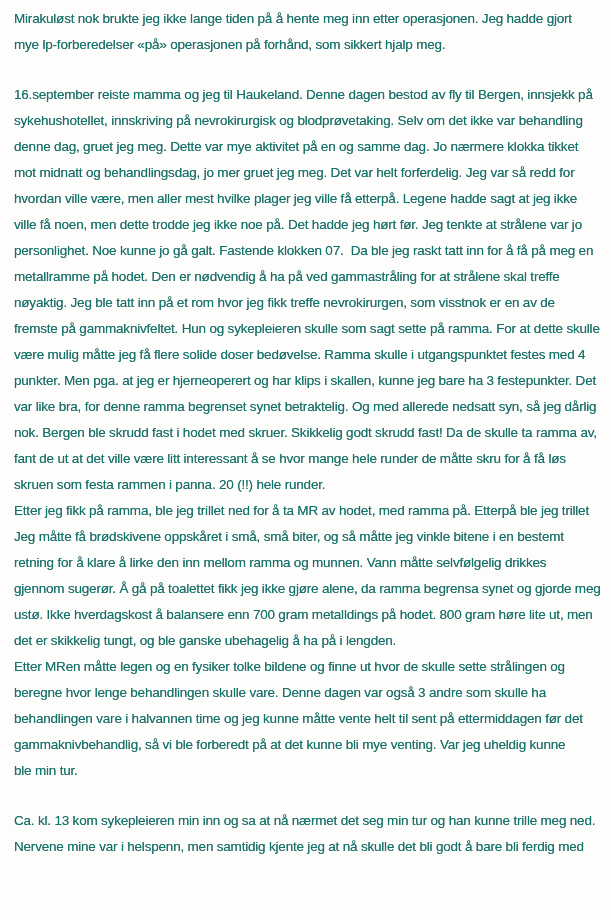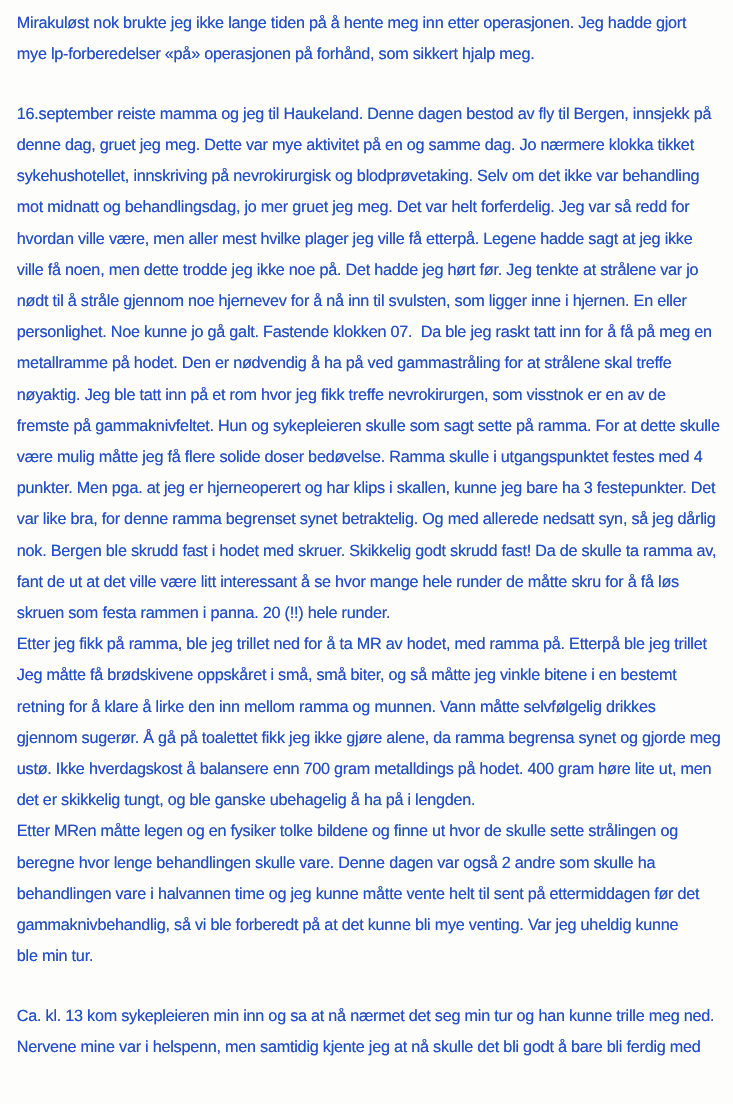--- a/index.html
+++ b/index.html
@@ -9,21 +9,21 @@
   }
   .page {
     position: relative;
     width: 611px;
     height: 920px;
     background: #fdfdfc;
     overflow: hidden;
     box-sizing: border-box;
     padding: 6px 8px 0 14px;
     font-family: "Liberation Sans", sans-serif;
-    color: #1d4ed8;
+    color: #0f766e;
   }
   .para {
     margin: 0;
     padding: 0;
   }
   .para.gap-before {
     margin-top: 24px;
   }
   .line {
     height: 26px;
@@ -40,48 +40,47 @@
 <body>
 
 <div class="page">
   <div id="document-body">
       <div class="para">
         <div class="line">Mirakuløst nok brukte jeg ikke lange tiden på å hente meg inn etter operasjonen. Jeg hadde gjort</div>
         <div class="line">mye lp-forberedelser «på» operasjonen på forhånd, som sikkert hjalp meg.</div>
       </div>
       <div class="para gap-before">
         <div class="line">16.september reiste mamma og jeg til Haukeland. Denne dagen bestod av fly til Bergen, innsjekk på</div>
+        <div class="line">sykehushotellet, innskriving på nevrokirurgisk og blodprøvetaking. Selv om det ikke var behandling</div>
         <div class="line">denne dag, gruet jeg meg. Dette var mye aktivitet på en og samme dag. Jo nærmere klokka tikket</div>
-        <div class="line">sykehushotellet, innskriving på nevrokirurgisk og blodprøvetaking. Selv om det ikke var behandling</div>
         <div class="line">mot midnatt og behandlingsdag, jo mer gruet jeg meg. Det var helt forferdelig. Jeg var så redd for</div>
         <div class="line">hvordan ville være, men aller mest hvilke plager jeg ville få etterpå. Legene hadde sagt at jeg ikke</div>
         <div class="line">ville få noen, men dette trodde jeg ikke noe på. Det hadde jeg hørt før. Jeg tenkte at strålene var jo</div>
-        <div class="line">nødt til å stråle gjennom noe hjernevev for å nå inn til svulsten, som ligger inne i hjernen. En eller</div>
         <div class="line">personlighet. Noe kunne jo gå galt. Fastende klokken 07.  Da ble jeg raskt tatt inn for å få på meg en</div>
         <div class="line">metallramme på hodet. Den er nødvendig å ha på ved gammastråling for at strålene skal treffe</div>
         <div class="line">nøyaktig. Jeg ble tatt inn på et rom hvor jeg fikk treffe nevrokirurgen, som visstnok er en av de</div>
         <div class="line">fremste på gammaknivfeltet. Hun og sykepleieren skulle som sagt sette på ramma. For at dette skulle</div>
         <div class="line">være mulig måtte jeg få flere solide doser bedøvelse. Ramma skulle i utgangspunktet festes med 4</div>
         <div class="line">punkter. Men pga. at jeg er hjerneoperert og har klips i skallen, kunne jeg bare ha 3 festepunkter. Det</div>
         <div class="line">var like bra, for denne ramma begrenset synet betraktelig. Og med allerede nedsatt syn, så jeg dårlig</div>
         <div class="line">nok. Bergen ble skrudd fast i hodet med skruer. Skikkelig godt skrudd fast! Da de skulle ta ramma av,</div>
         <div class="line">fant de ut at det ville være litt interessant å se hvor mange hele runder de måtte skru for å få løs</div>
         <div class="line">skruen som festa rammen i panna. 20 (!!) hele runder.</div>
       </div>
       <div class="para">
         <div class="line">Etter jeg fikk på ramma, ble jeg trillet ned for å ta MR av hodet, med ramma på. Etterpå ble jeg trillet</div>
         <div class="line">Jeg måtte få brødskivene oppskåret i små, små biter, og så måtte jeg vinkle bitene i en bestemt</div>
         <div class="line">retning for å klare å lirke den inn mellom ramma og munnen. Vann måtte selvfølgelig drikkes</div>
         <div class="line">gjennom sugerør. Å gå på toalettet fikk jeg ikke gjøre alene, da ramma begrensa synet og gjorde meg</div>
-        <div class="line">ustø. Ikke hverdagskost å balansere enn 700 gram metalldings på hodet. 400 gram høre lite ut, men</div>
+        <div class="line">ustø. Ikke hverdagskost å balansere enn 700 gram metalldings på hodet. 800 gram høre lite ut, men</div>
         <div class="line">det er skikkelig tungt, og ble ganske ubehagelig å ha på i lengden.</div>
       </div>
       <div class="para">
         <div class="line">Etter MRen måtte legen og en fysiker tolke bildene og finne ut hvor de skulle sette strålingen og</div>
-        <div class="line">beregne hvor lenge behandlingen skulle vare. Denne dagen var også 2 andre som skulle ha</div>
+        <div class="line">beregne hvor lenge behandlingen skulle vare. Denne dagen var også 3 andre som skulle ha</div>
         <div class="line">behandlingen vare i halvannen time og jeg kunne måtte vente helt til sent på ettermiddagen før det</div>
         <div class="line">gammaknivbehandlig, så vi ble forberedt på at det kunne bli mye venting. Var jeg uheldig kunne</div>
         <div class="line">ble min tur.</div>
       </div>
       <div class="para gap-before">
         <div class="line">Ca. kl. 13 kom sykepleieren min inn og sa at nå nærmet det seg min tur og han kunne trille meg ned.</div>
         <div class="line">Nervene mine var i helspenn, men samtidig kjente jeg at nå skulle det bli godt å bare bli ferdig med</div>
       </div>
     </div>
 </div>

